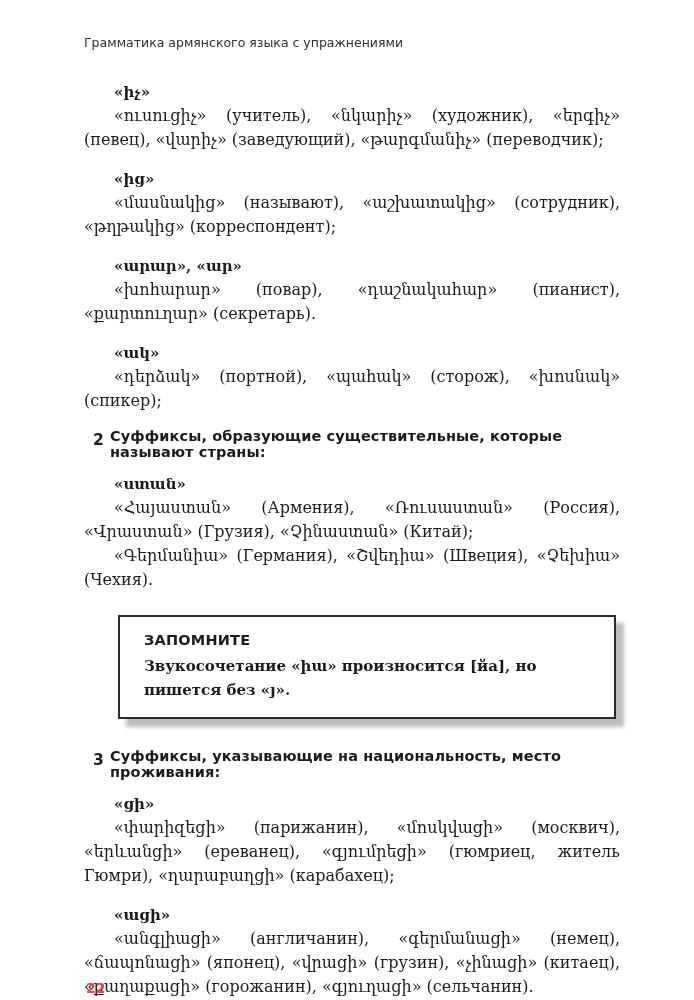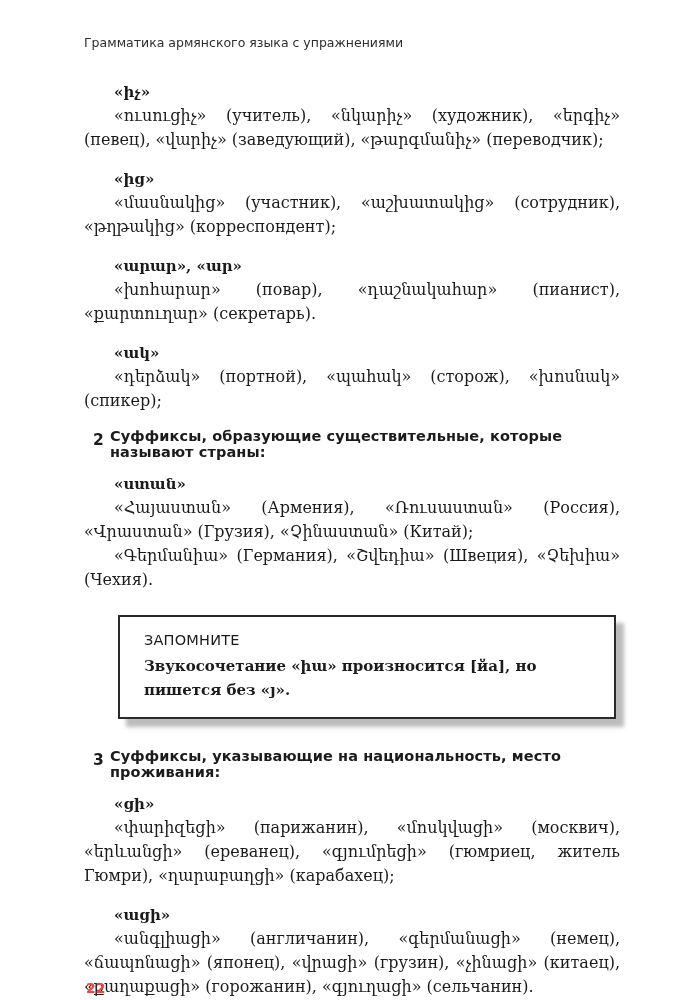--- a/index.html
+++ b/index.html
@@ -63,21 +63,21 @@
     margin: 23px 0 0 34px;
     width: 498px;
     border: 2px solid #2b2b2b;
     background: #ffffff;
     padding: 13px 24px 15px 24px;
     box-shadow: 8px 8px 4px #bdbdbd;
   }
   .callout-title {
     margin: 0 0 4px 0;
     font-family: "DejaVu Sans", "Liberation Sans", sans-serif;
-    font-weight: 400;
+    font-weight: 700;
     font-size: 14.5px;
     line-height: 20px;
     letter-spacing: 0.2px;
   }
   .callout-body {
     margin: 0;
     font-size: 15px;
     line-height: 24px;
     font-weight: 600;
   }
@@ -99,21 +99,21 @@
 
   <div class="running-header">Грамматика армянского языка с упражнениями</div>
 
   <div class="suffix-group">
     <p class="suffix-head">«իչ»</p>
     <p class="body-para">«ուսուցիչ» (учитель), «նկարիչ» (художник), «երգիչ» (певец), «վարիչ» (заведующий), «թարգմանիչ» (переводчик);</p>
   </div>
 
   <div class="suffix-group">
     <p class="suffix-head">«ից»</p>
-    <p class="body-para">«մասնակից» (участник), «աշխատակից» (сотрудник), «թղթակից» (корреспондент);</p>
+    <p class="body-para">«մասնակից» (называют), «աշխատակից» (сотрудник), «թղթակից» (корреспондент);</p>
   </div>
 
   <div class="suffix-group">
     <p class="suffix-head">«արար», «ար»</p>
     <p class="body-para">«խոհարար» (повар), «դաշնակահար» (пианист), «քարտուղար» (секретарь).</p>
   </div>
 
   <div class="suffix-group">
     <p class="suffix-head">«ակ»</p>
     <p class="body-para">«դերձակ» (портной), «պահակ» (сторож), «խոսնակ» (спикер);</p>

